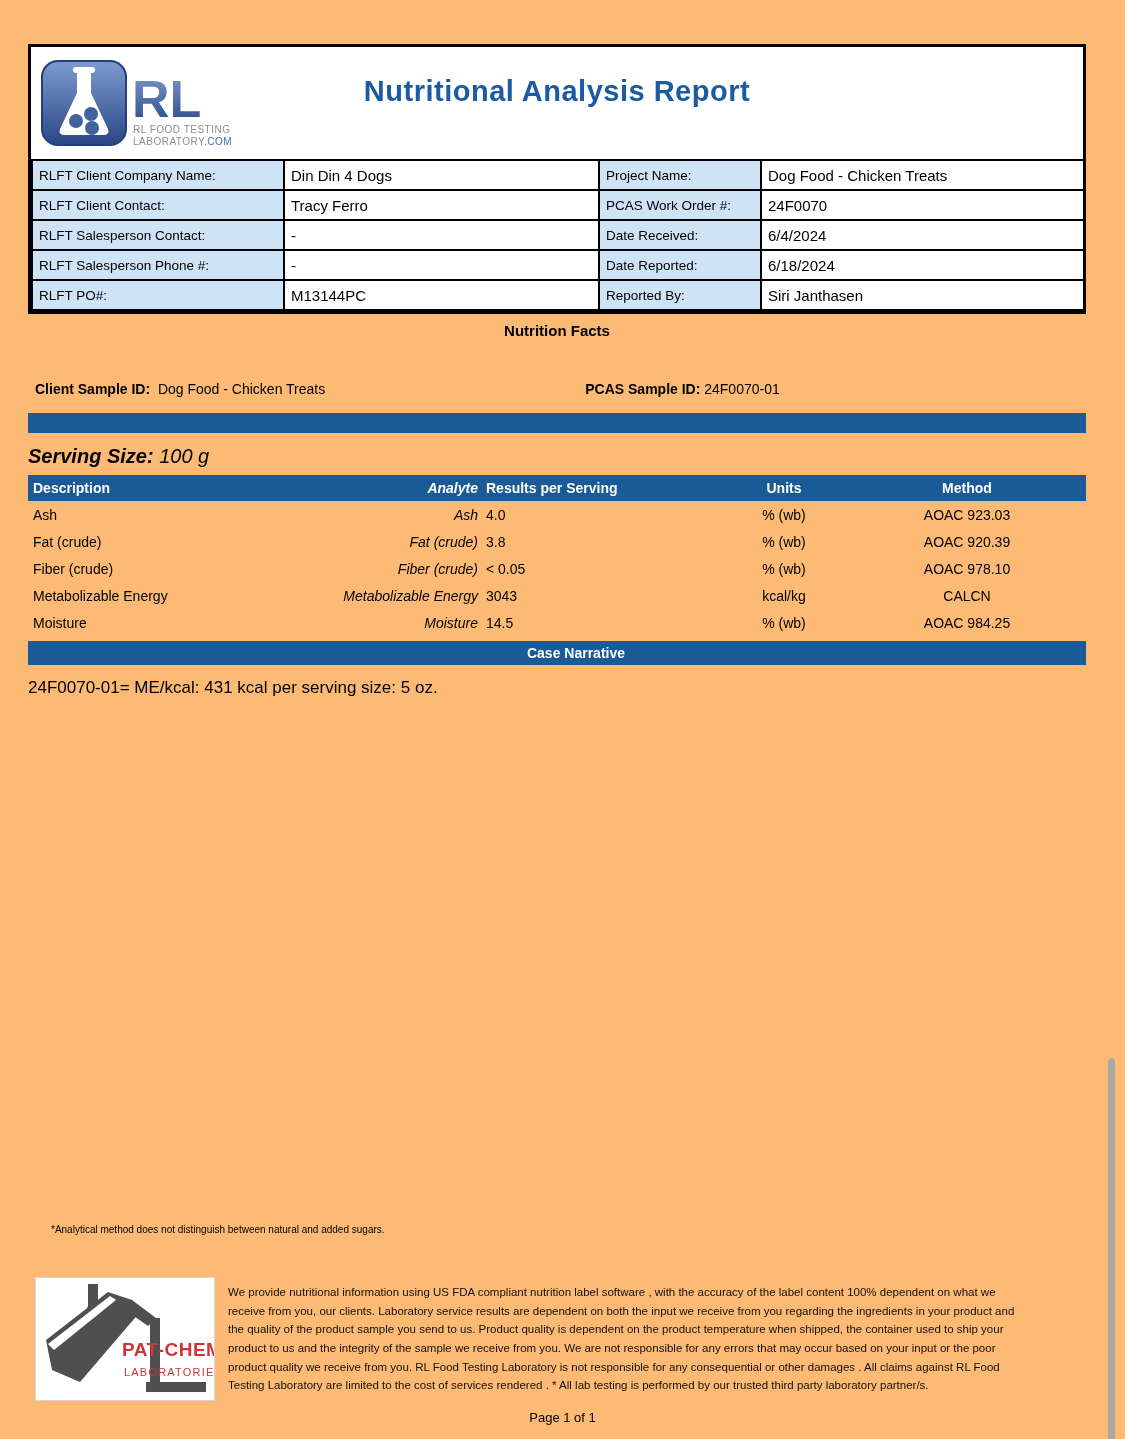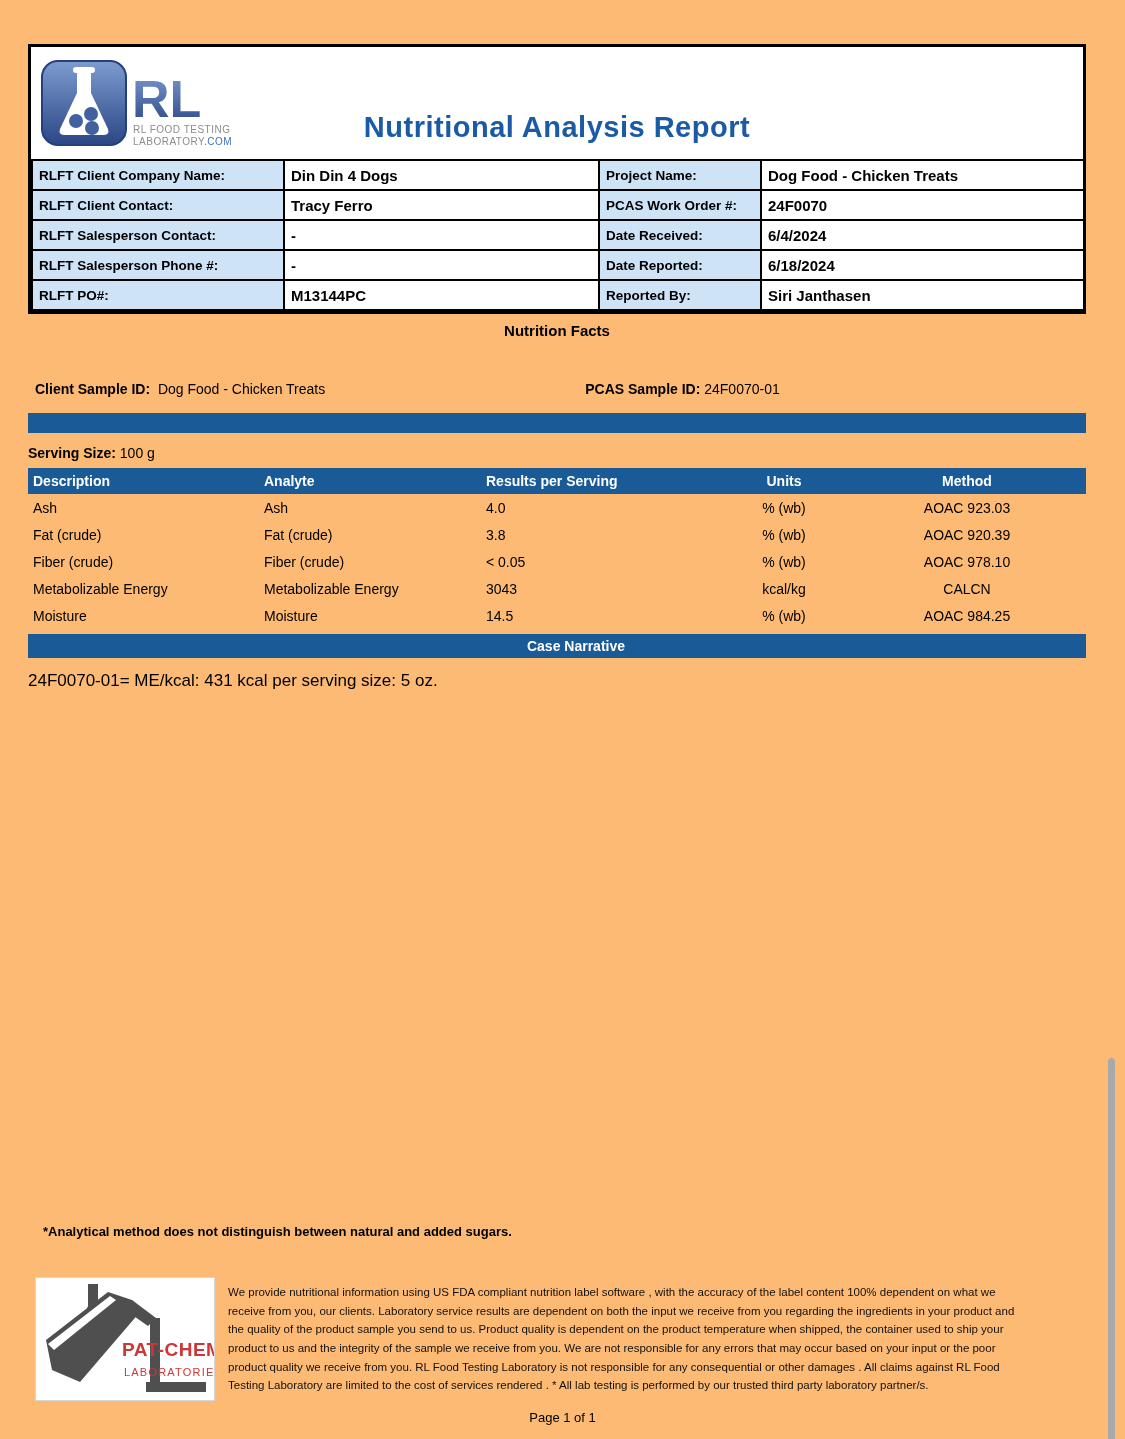--- a/index.html
+++ b/index.html
@@ -18,23 +18,22 @@
     position: absolute; left: 28px; top: 44px; width: 1058px;
     border: 3px solid #000; background: #fff;
   }
   .brand-row { height: 112px; position: relative; }
   .brand-logo { position: absolute; left: 9px; top: 8px; }
   .report-title {
     position: absolute; left: 0; right: 0; top: 28px;
     text-align: center;
     font-size: 29px; font-weight: bold; color: #1b5ba5;
     letter-spacing: 0.5px;
-    margin-top: 36px;
-  }
-  .info-table { width: 100%; border-collapse: collapse; table-layout: fixed; font-weight: bold; }
+  }
+  .info-table { width: 100%; border-collapse: collapse; table-layout: fixed; }
   .info-table td {
     border: 2px solid #000;
     font-size: 13.5px;
     height: 30px;
     padding: 2px 6px;
     vertical-align: middle;
     overflow: hidden; white-space: nowrap;
   }
   .info-table td.lbl { background: #cfe3f7; }
   .info-table td.val { background: #fff; font-size: 15px; }
@@ -42,44 +41,44 @@
   .col-r1 { width: 162px; } .col-r2 { width: 323px; }
 
   
   .facts { position: absolute; left: 28px; top: 322px; width: 1058px; }
   .facts-heading { text-align: center; font-size: 15px; font-weight: bold; }
   .sample-row { margin-top: 42px; display: flex; font-size: 14px; }
   .sample-left { margin-left: 7px; }
   .sample-right { margin-left: 260px; }
   .blab { font-weight: bold; }
   .blue-bar { margin-top: 16px; height: 20px; background: #1a5a96; }
-  .serving { margin-top: 12px; font-size: 14px; }
+  .serving { margin-top: 12px; font-size: 20px; font-style: italic; }
 
   .results { width: 100%; border-collapse: collapse; margin-top: 7px; table-layout: fixed; }
   .results th {
     background: #1a5a96; color: #fff; font-size: 14px; font-weight: bold;
     padding: 5px 4px; height: 25px;
   }
   .results td { font-size: 14px; padding: 4px 4px; height: 27px; vertical-align: middle; }
   .c-desc { width: 232px; text-align: left; padding-left: 5px !important; }
-  .c-analyte { width: 222px; text-align: left; }
+  .c-analyte { width: 222px; text-align: right; font-style: italic; }
   .c-result { width: 238px; text-align: left; }
   .c-units { width: 128px; text-align: center; }
   .c-method { text-align: center; }
   .case-bar {
     margin-top: 5px; height: 24px; background: #1a5a96;
     color: #fff; font-size: 14px; font-weight: bold;
     display: flex; align-items: center; justify-content: center; padding-left: 38px;
   }
   .narrative { margin-top: 13px; font-size: 17px; }
 
   
   .footnote {
-    position: absolute; left: 43px; top: 1224px;
-    font-size: 13px; font-weight: bold;
+    position: absolute; left: 51px; top: 1224px;
+    font-size: 10px; font-weight: normal;
   }
   .patchem-box {
     position: absolute; left: 35px; top: 1277px; width: 180px; height: 124px;
     border: 1px solid #d6d6d6; background: #fff;
   }
   .disclaimer {
     position: absolute; left: 228px; top: 1283px; width: 788px;
     font-size: 11.5px; line-height: 1.62; color: #111;
   }
   .page-footer {

